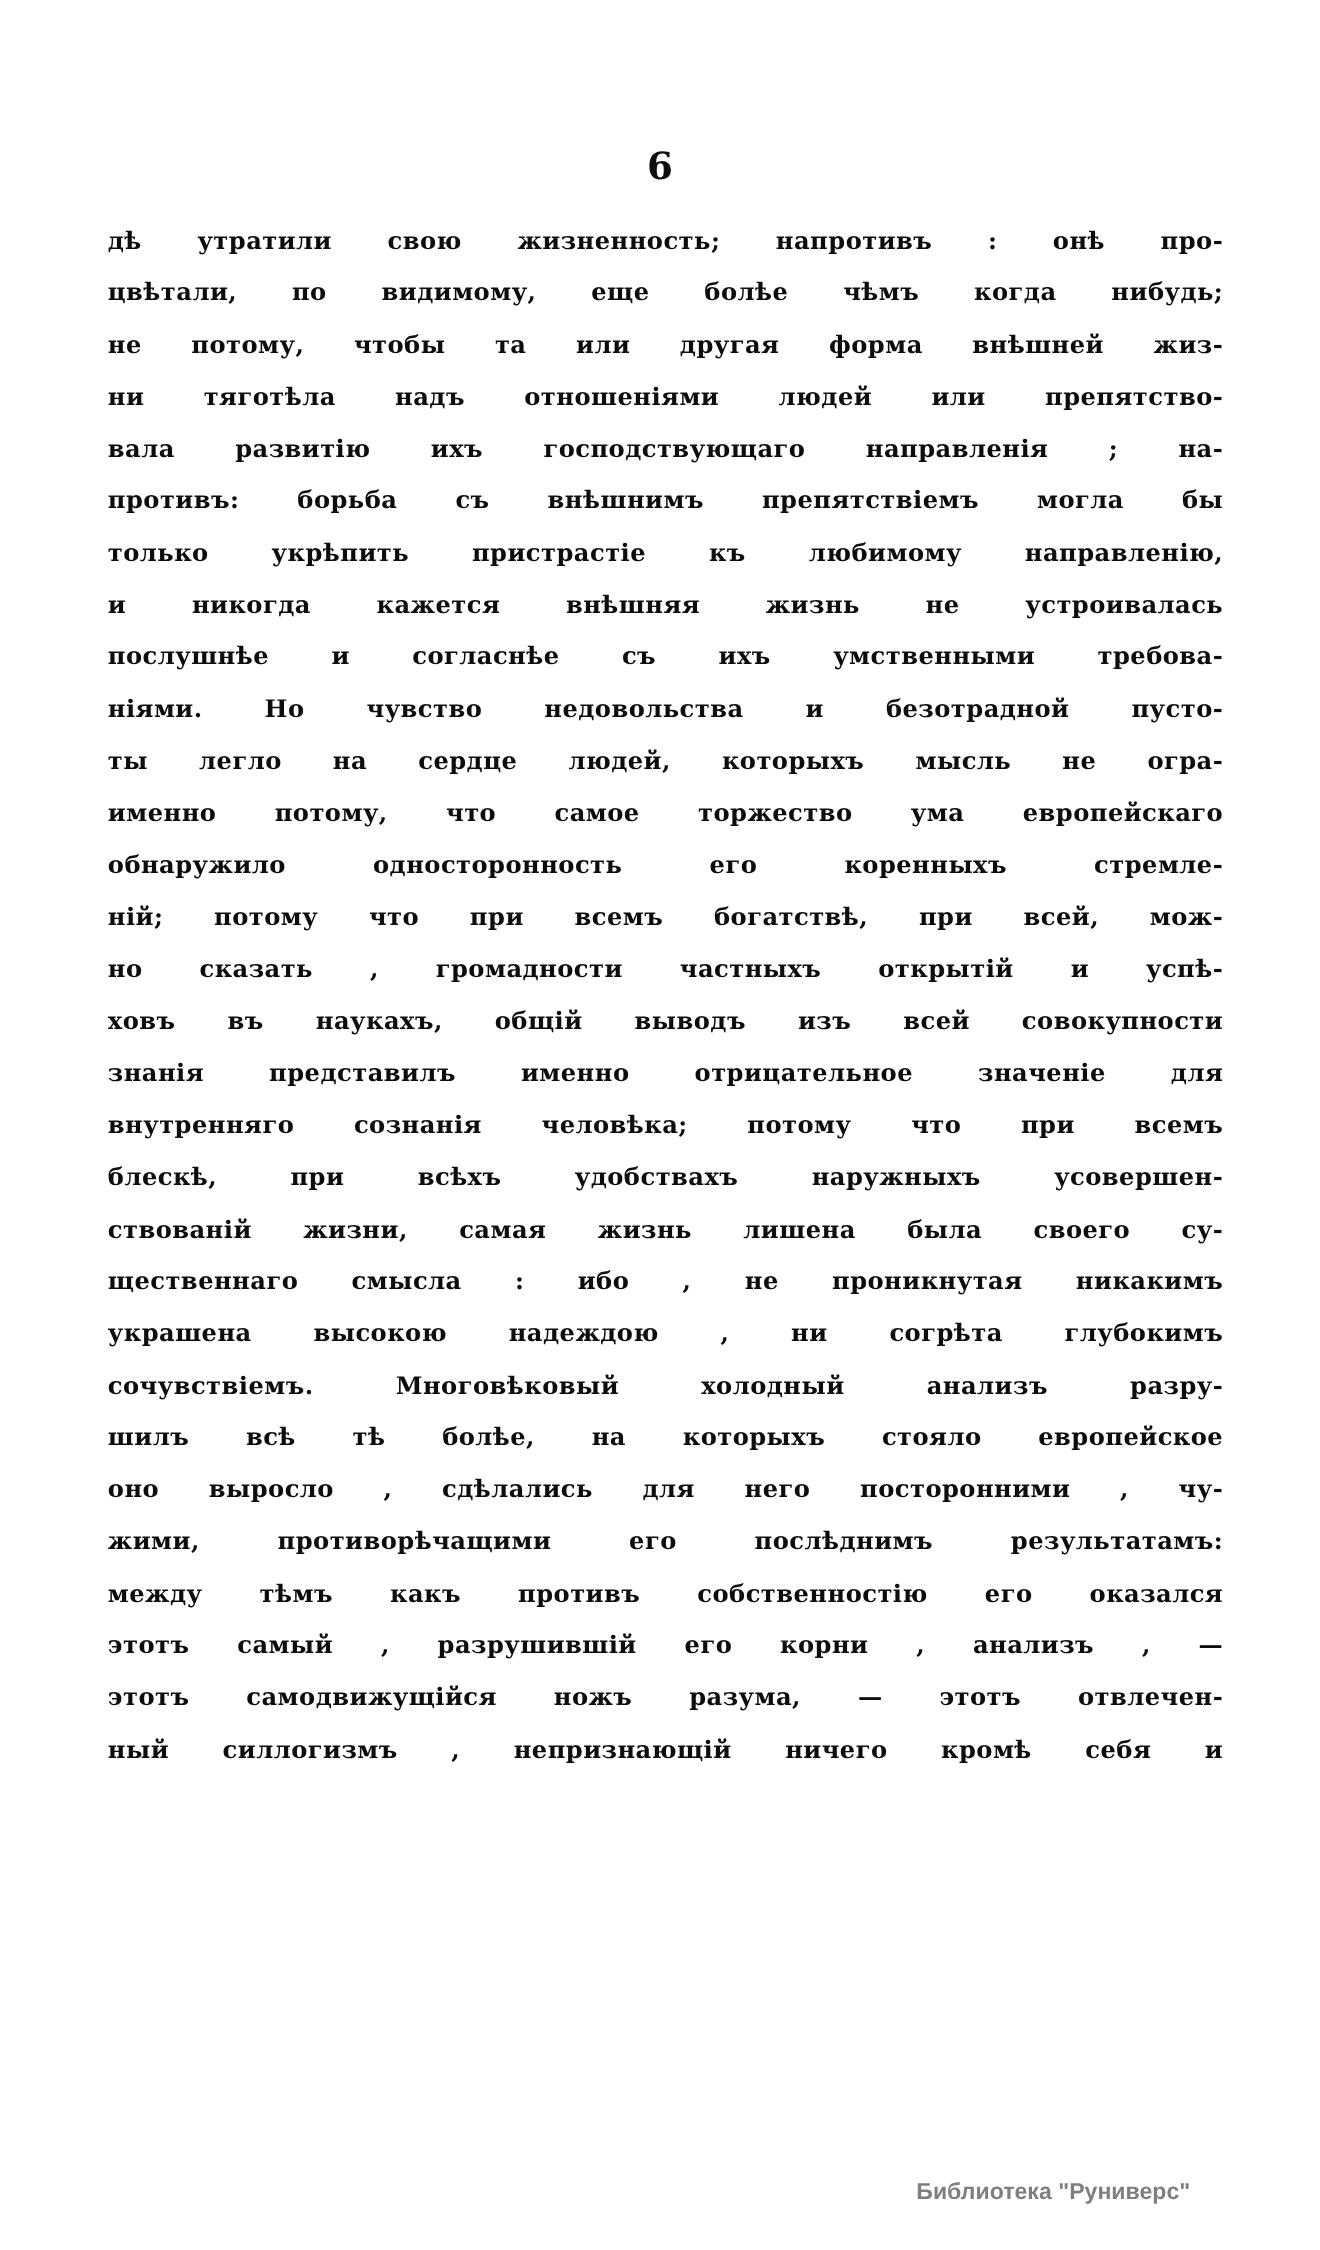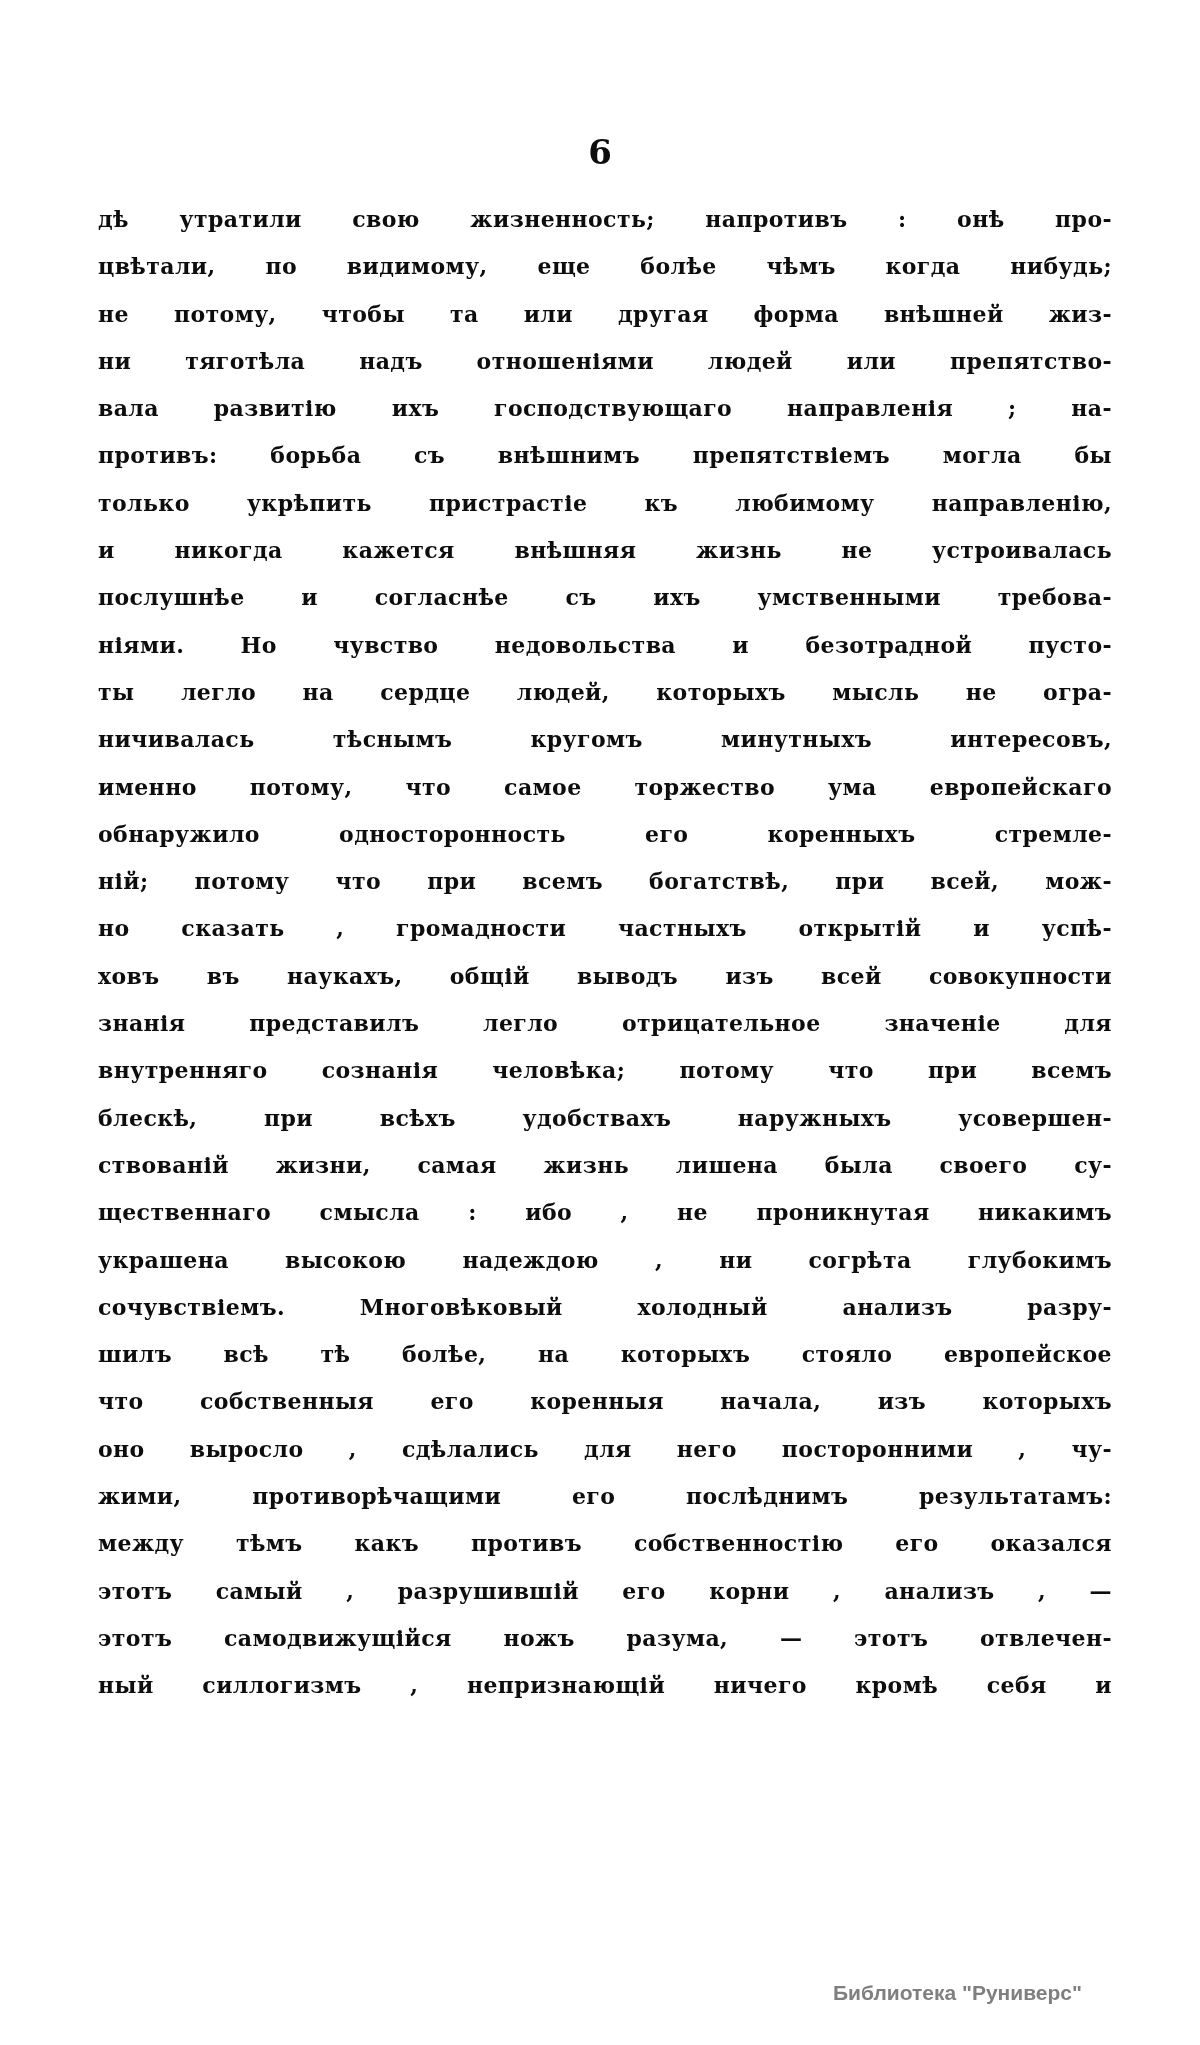--- a/index.html
+++ b/index.html
@@ -64,35 +64,33 @@
       <div class="text-line">цвѣтали, по видимому, еще болѣе чѣмъ когда нибудь;</div>
       <div class="text-line">не потому, чтобы та или другая форма внѣшней жиз-</div>
       <div class="text-line">ни тяготѣла надъ отношеніями людей или препятство-</div>
       <div class="text-line">вала развитію ихъ господствующаго направленія ; на-</div>
       <div class="text-line">противъ: борьба съ внѣшнимъ препятствіемъ могла бы</div>
       <div class="text-line">только укрѣпить пристрастіе къ любимому направленію,</div>
       <div class="text-line">и никогда кажется внѣшняя жизнь не устроивалась</div>
       <div class="text-line">послушнѣе и согласнѣе съ ихъ умственными требова-</div>
       <div class="text-line">ніями. Но чувство недовольства и безотрадной пусто-</div>
       <div class="text-line">ты легло на сердце людей, которыхъ мысль не огра-</div>
-      <div class="text-line">ничивалась тѣснымъ кругомъ минутныхъ интересовъ,</div>
       <div class="text-line">именно потому, что самое торжество ума европейскаго</div>
       <div class="text-line">обнаружило односторонность его коренныхъ стремле-</div>
       <div class="text-line">ній; потому что при всемъ богатствѣ, при всей, мож-</div>
       <div class="text-line">но сказать , громадности частныхъ открытій и успѣ-</div>
       <div class="text-line">ховъ въ наукахъ, общій выводъ изъ всей совокупности</div>
-      <div class="text-line">знанія представилъ легло отрицательное значеніе для</div>
+      <div class="text-line">знанія представилъ именно отрицательное значеніе для</div>
       <div class="text-line">внутренняго сознанія человѣка; потому что при всемъ</div>
       <div class="text-line">блескѣ, при всѣхъ удобствахъ наружныхъ усовершен-</div>
       <div class="text-line">ствованій жизни, самая жизнь лишена была своего су-</div>
       <div class="text-line">щественнаго смысла : ибо , не проникнутая никакимъ</div>
       <div class="text-line">украшена высокою надеждою , ни согрѣта глубокимъ</div>
       <div class="text-line">сочувствіемъ. Многовѣковый холодный анализъ разру-</div>
       <div class="text-line">шилъ всѣ тѣ болѣе, на которыхъ стояло европейское</div>
-      <div class="text-line">что собственныя его коренныя начала, изъ которыхъ</div>
       <div class="text-line">оно выросло , сдѣлались для него посторонними , чу-</div>
       <div class="text-line">жими, противорѣчащими его послѣднимъ результатамъ:</div>
       <div class="text-line">между тѣмъ какъ противъ собственностію его оказался</div>
       <div class="text-line">этотъ самый , разрушившій его корни , анализъ , —</div>
       <div class="text-line">этотъ самодвижущійся ножъ разума, — этотъ отвлечен-</div>
       <div class="text-line">ный силлогизмъ , непризнающій ничего кромѣ себя и</div>
     </div>
 
   <div class="watermark">Библиотека "Руниверс"</div>
 

